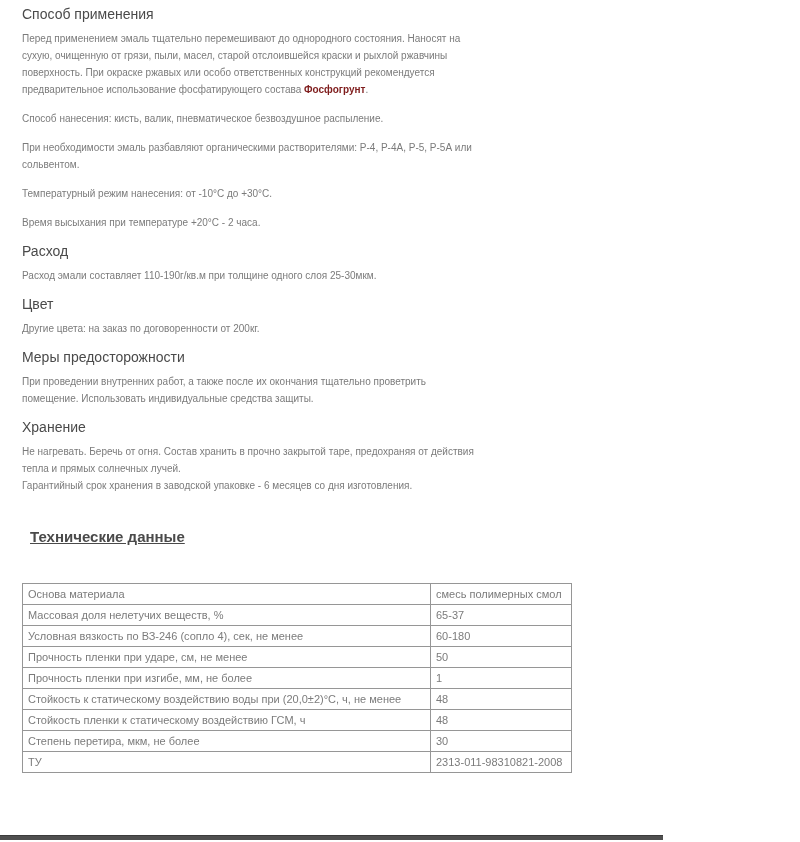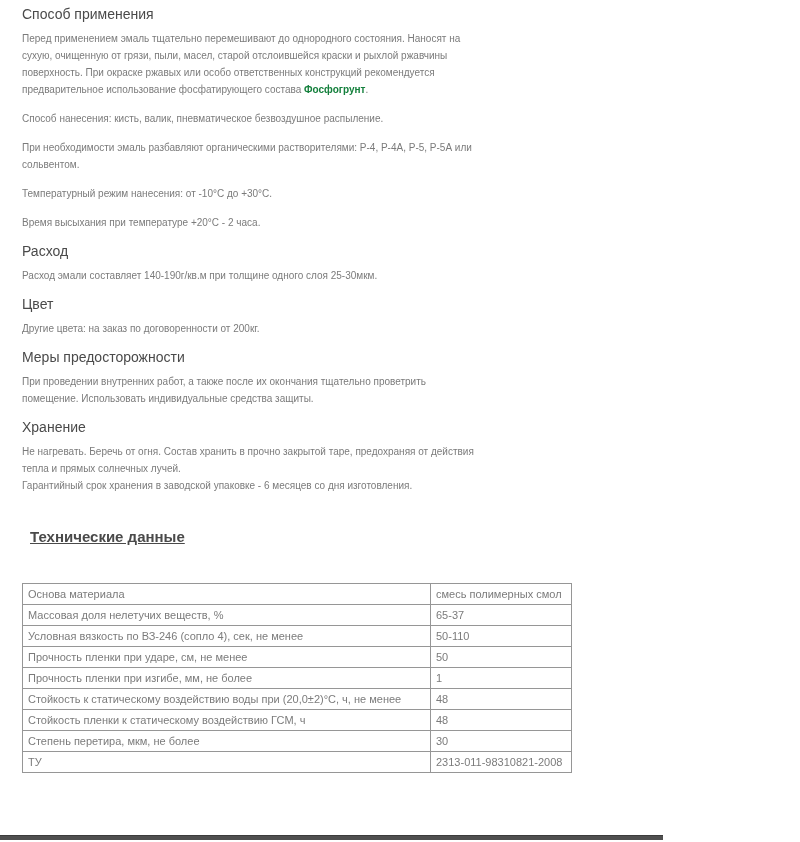--- a/index.html
+++ b/index.html
@@ -30,21 +30,21 @@
   }
   .body-text {
     font-size: 10px;
     line-height: 17px;
     color: #7b7b7b;
     margin: 0 0 12px 0;
     white-space: pre-line;
   }
   .inline-bold {
     font-weight: bold;
-    color: #15803d;
+    color: #7f1d1d;
   }
   .tech-heading {
     font-size: 15px;
     line-height: 20px;
     font-weight: bold;
     color: #4a4a4a;
     margin: 33px 0 0 8px;
     text-decoration: underline;
   }
   table.tech-table {
@@ -93,21 +93,21 @@
 
     <p class="body-text">При необходимости эмаль разбавляют органическими растворителями: Р-4, Р-4А, Р-5, Р-5А или
 сольвентом.</p>
 
     <p class="body-text">Температурный режим нанесения: от -10°С до +30°С.</p>
 
     <p class="body-text">Время высыхания при температуре +20°С - 2 часа.</p>
 
     <h2 class="section-heading">Расход</h2>
 
-    <p class="body-text">Расход эмали составляет 140-190г/кв.м при толщине одного слоя 25-30мкм.</p>
+    <p class="body-text">Расход эмали составляет 110-190г/кв.м при толщине одного слоя 25-30мкм.</p>
 
     <h2 class="section-heading">Цвет</h2>
 
 
     <p class="body-text">Другие цвета: на заказ по договоренности от 200кг.</p>
 
     <h2 class="section-heading">Меры предосторожности</h2>
 
     <p class="body-text">При проведении внутренних работ, а также после их окончания тщательно проветрить
 помещение. Использовать индивидуальные средства защиты.</p>
@@ -129,21 +129,21 @@
         <tr>
           <td>Основа материала</td>
           <td>смесь полимерных смол</td>
         </tr>
         <tr>
           <td>Массовая доля нелетучих веществ, %</td>
           <td>65-37</td>
         </tr>
         <tr>
           <td>Условная вязкость по ВЗ-246 (сопло 4), сек, не менее</td>
-          <td>50-110</td>
+          <td>60-180</td>
         </tr>
         <tr>
           <td>Прочность пленки при ударе, см, не менее</td>
           <td>50</td>
         </tr>
         <tr>
           <td>Прочность пленки при изгибе, мм, не более</td>
           <td>1</td>
         </tr>
         <tr>

